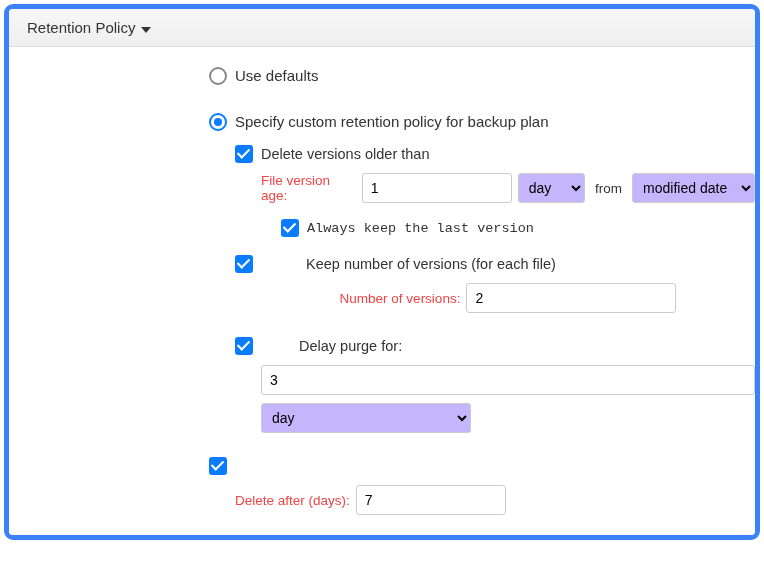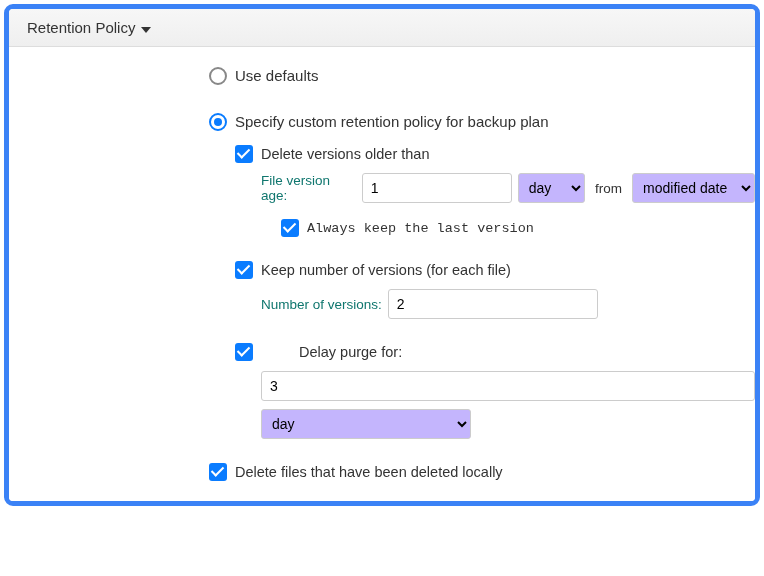--- a/index.html
+++ b/index.html
@@ -102,21 +102,21 @@
     }
     .field-row {
       display: flex;
       align-items: center;
       gap: 6px;
       margin-top: 6px;
       font-size: 13.5px;
     }
     .field-label {
       font-size: 13.5px;
-      color: #0f766e;
+      color: #ef4444;
     }
     input[type="text"] {
       border: 1px solid #ccc;
       border-radius: 3px;
       padding: 5px 8px;
       font-size: 14px;
       height: 30px;
     }
     select {
       border: 1px solid #ccc;
@@ -183,26 +183,26 @@
           <select class="select-ref">
             <option>modified date</option>
           </select>
         </div>
         <div class="check-row" style="margin-top:16px;margin-left:20px;font-family:Liberation Mono, monospace;">
           <div class="checkbox"></div>
           <span class="check-label" style="font-size:13.5px;">Always keep the last version</span>
         </div>
       </div>
 
-      <div class="check-row" style="margin-top:24px;">
+      <div class="check-row" style="margin-top:18px;gap:45px;">
         <div class="checkbox"></div>
         <span class="check-label">Keep number of versions (for each file)</span>
       </div>
       <div class="subsection">
-        <div class="field-row" style="margin-top:3px;">
+        <div class="field-row" style="margin-top:3px;justify-content:center;">
           <span class="field-label">Number of versions:</span>
           <input type="text" class="input-lg" value="2" style="">
         </div>
       </div>
 
       <div class="check-row" style="margin-top:24px;gap:38px;">
         <div class="checkbox"></div>
         <span class="check-label">Delay purge for:</span>
       </div>
       <div class="subsection">
@@ -213,17 +213,22 @@
           <select class="select-wide">
             <option>day</option>
           </select>
         </div>
       </div>
 
     </div>
 
     <div class="check-row" style="margin-top:24px;">
       <div class="checkbox"></div>
-      <span class="check-label">Delete files that have been deleted locally</span>
+    </div>
+    <div class="subsection" style="margin-left:26px;">
+      <div class="field-row" style="margin-top:6px;">
+        <span class="field-label">Delete after (days):</span>
+        <input type="text" class="input-md" value="7" style="">
+      </div>
     </div>
 
   </div>
 </div>
 
 </body></html>

